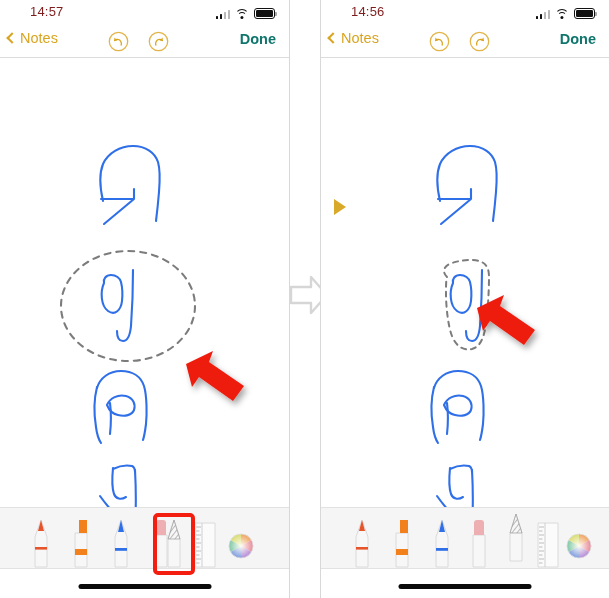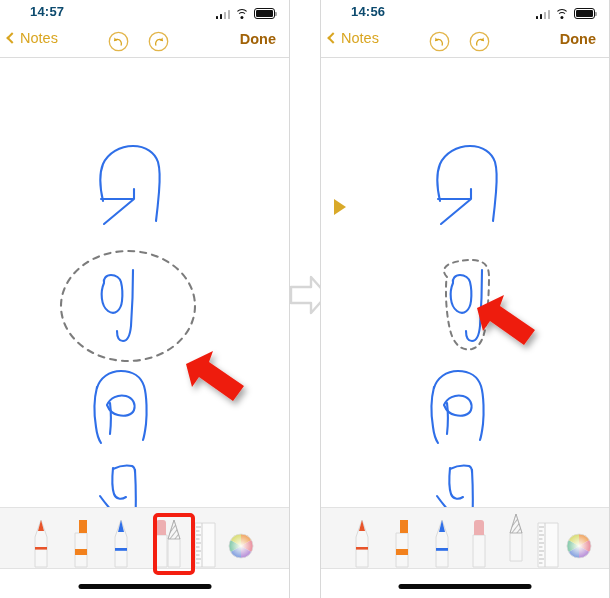--- a/index.html
+++ b/index.html
@@ -30,22 +30,22 @@
   
   .statusbar {
     position: relative;
     height: 26px;
     width: 100%;
   }
   .status-time {
     position: absolute;
     left: 30px; top: 4px;
     font-size: 13px;
-    font-weight: bold;
-    color: #0c4a6e;
+    font-weight: normal;
+    color: #7f1d1d;
     letter-spacing: .2px;
   }
   .status-icons {
     position: absolute;
     right: 14px; top: 5px;
     display: flex;
     align-items: flex-end;
     gap: 5px;
     height: 14px;
   }
@@ -113,21 +113,21 @@
   .nav-undo, .nav-redo {
     position: absolute;
     top: 5px;
     width: 21px; height: 21px;
   }
   .nav-undo { left: 108px; }
   .nav-redo { left: 148px; }
   .nav-done {
     position: absolute;
     right: 13px; top: 5px;
-    color: #a16207;
+    color: #0f766e;
     font-size: 14.5px;
     font-weight: bold;
   }
 
   
   .canvas {
     position: relative;
     width: 100%;
     height: 449px;
     background: #ffffff;

